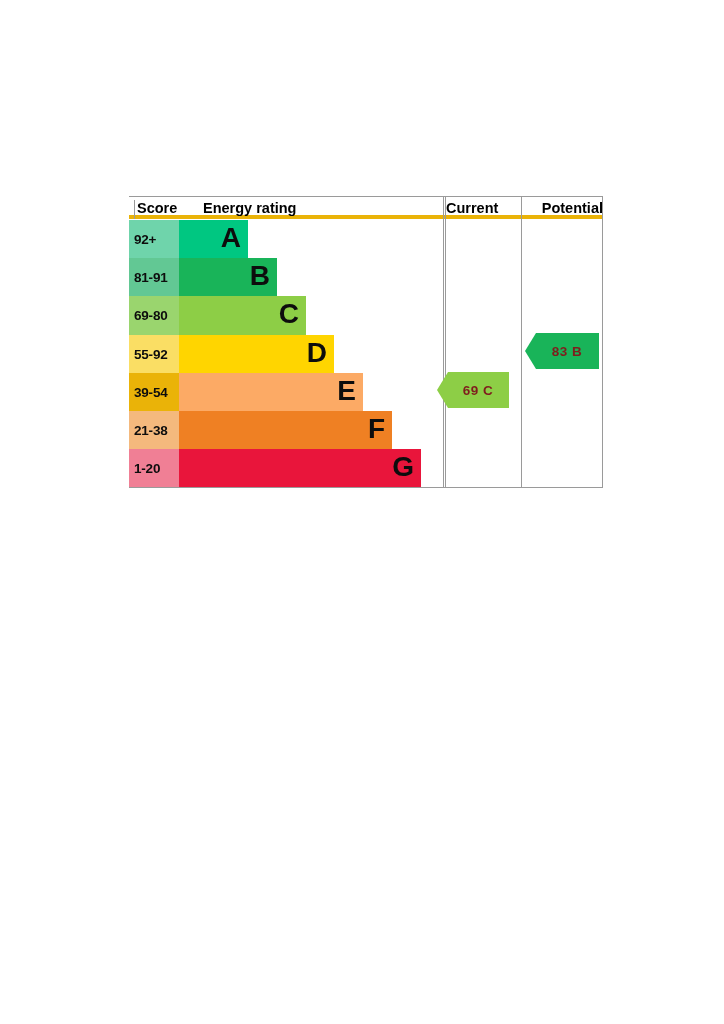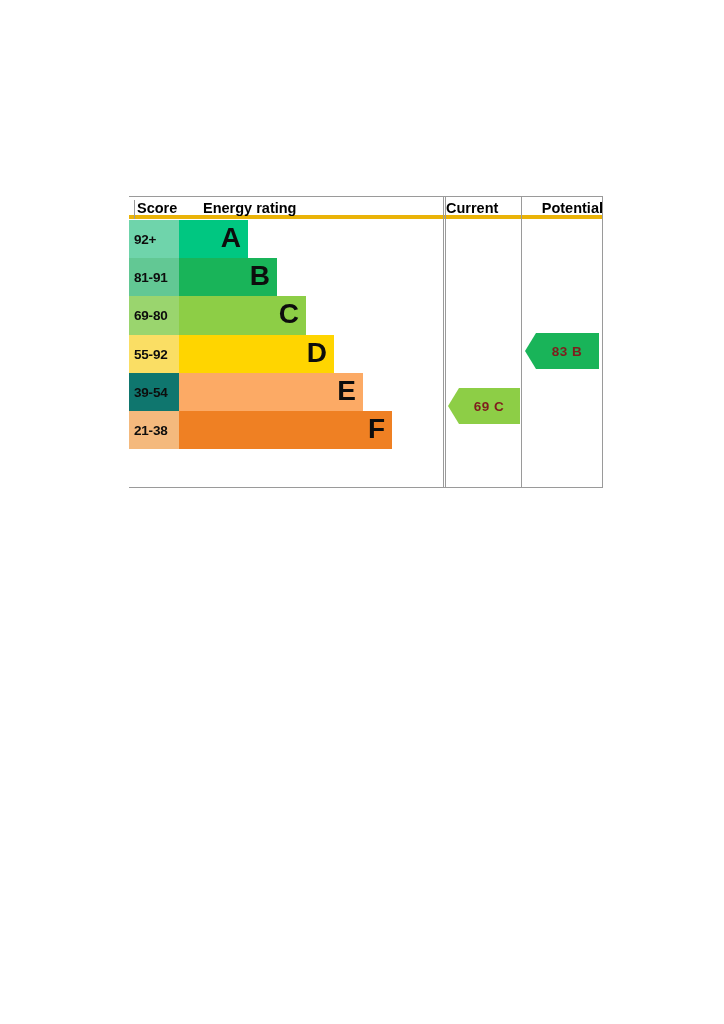--- a/index.html
+++ b/index.html
@@ -138,24 +138,23 @@
     justify-content: center;
     clip-path: polygon(11px 0, 100% 0, 100% 100%, 11px 100%, 0 50%);
     color: #7f1d1d;
     font-size: 13.5px;
     font-weight: bold;
     text-align: center;
   }
   .arrow-text { padding-left: 10px; letter-spacing: 0.5px; }
 
   #arrow-current {
-    left: 319px;
+    left: 308px;
     top: 176px;
     width: 72px;
-    margin-top: 16px;
   }
   #arrow-potential {
     left: 396px;
     top: 137px;
     width: 74px;
   }
 </style>
 </head>
 <body>
 
@@ -207,37 +206,45 @@
     <div class="band">
       <div class="band-score" style="background:#fade64">
         <span class="band-score-label">55-92</span>
       </div>
       <div class="band-bar" style="background:#ffd500;width:155px">
         <span class="band-letter">D</span>
       </div>
     </div>
 
     <div class="band">
-      <div class="band-score" style="background:#0f766e">
+      <div class="band-score" style="background:#eab308">
         <span class="band-score-label">39-54</span>
       </div>
       <div class="band-bar" style="background:#fcaa65;width:184px">
         <span class="band-letter">E</span>
       </div>
     </div>
 
     <div class="band">
       <div class="band-score" style="background:#f4b97d">
         <span class="band-score-label">21-38</span>
       </div>
       <div class="band-bar" style="background:#ef8023;width:213px">
         <span class="band-letter">F</span>
       </div>
     </div>
 
+    <div class="band">
+      <div class="band-score" style="background:#f07f95">
+        <span class="band-score-label">1-20</span>
+      </div>
+      <div class="band-bar" style="background:#e9153b;width:242px">
+        <span class="band-letter">G</span>
+      </div>
+    </div>
 
   </div>
 
   <div class="arrow" id="arrow-current" style="background:#8dce46">
     <span class="arrow-text">69  C</span>
   </div>
 
   <div class="arrow" id="arrow-potential" style="background:#19b459">
     <span class="arrow-text">83  B</span>
   </div>

